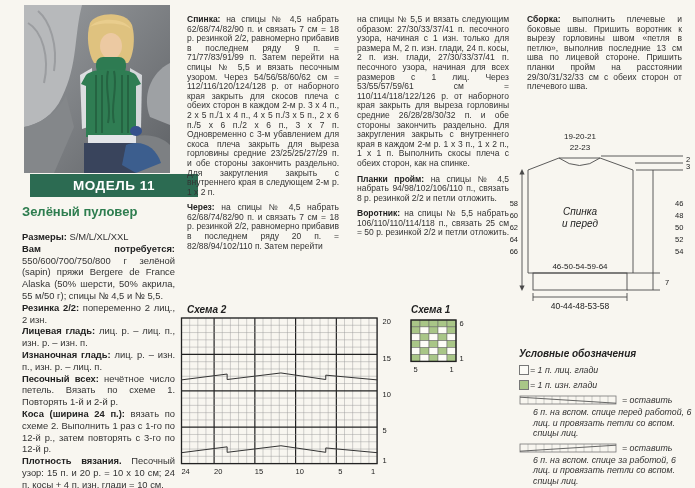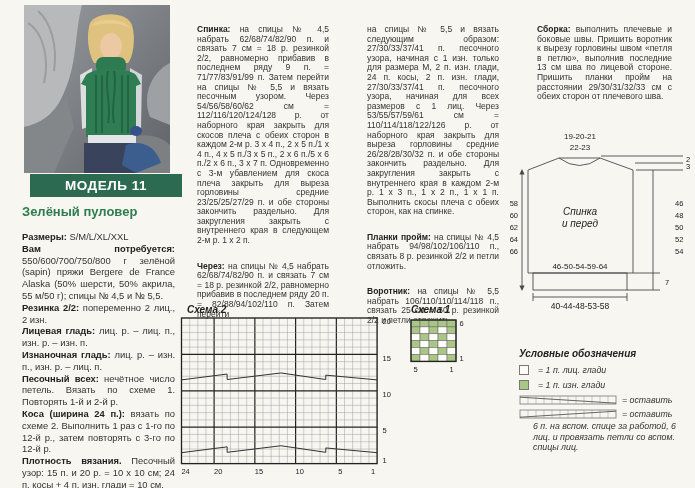--- a/index.html
+++ b/index.html
@@ -1,41 +1,41 @@
 <!DOCTYPE html>
 <html><head>
 <meta charset="utf-8">
 <style>
   html,body{margin:0;padding:0;background:#cfccc4;}
   .page{position:relative;width:695px;height:488px;background:#f8f6f0;
         font-family:"Liberation Sans",sans-serif;color:#333;overflow:hidden;}
   
   .photo{position:absolute;left:24px;top:5px;width:146px;height:168px;}
-  .model-bar{position:absolute;left:30px;top:174px;width:152px;height:23px;
+  .model-bar{position:absolute;left:30px;top:174px;width:168px;height:23px;
              display:flex;align-items:center;justify-content:center;
              color:#fff;font-weight:bold;font-size:13.5px;letter-spacing:.5px;}
   
   .left-col{position:absolute;left:22px;top:204px;width:153px;}
   .left-col h1{margin:0 0 12px 0;font-size:13px;font-weight:bold;}
   .left-col p{margin:0;font-size:9.4px;line-height:11.8px;text-align:justify;}
   
   .icol{position:absolute;top:9px;}
-  .icol p{margin:16px;font-size:8.5px;line-height:9.6px;text-align:justify;}
+  .icol p{margin:6px;font-size:8.5px;line-height:9.6px;text-align:justify;}
   .icol b,.left-col b{color:#222;}
   .c2{left:181px;width:164px;}
   .c3{left:351px;width:164px;}
   .c4{left:521px;width:167px;}
   
   .chart-title{position:absolute;font-size:10px;font-weight:bold;font-style:italic;color:#222;}
   
   .chart-svg{position:absolute;}
   
   .legend{position:absolute;left:519px;top:348px;width:174px;}
   .legend .lg-title{font-size:10px;font-weight:bold;font-style:italic;color:#222;margin-bottom:6px;}
-  .lg-item{display:flex;align-items:center;gap:9px;margin-bottom:5px;}
+  .lg-item{display:flex;align-items:center;gap:1px;margin-bottom:5px;}
   .sq{display:inline-block;width:8px;height:8px;border:1px solid #777;background:#fcfbf6;flex:0 0 auto;}
   .lg-text{font-size:8.8px;font-style:italic;color:#333;}
   .lg-cable{margin:2px 0 4px 0;}
   .lg-cable-head{display:flex;align-items:center;gap:5px;}
   .lg-cable-body{font-size:8.8px;font-style:italic;line-height:10.6px;padding-left:14px;margin-top:2px;text-align:left;}
   svg{display:block;}
 </style>
 </head>
 <body>
 
@@ -268,20 +268,21 @@
             <line x1="57" y1="1" x2="57" y2="9" stroke="#999" stroke-width="0.5"></line>
             <line x1="65" y1="1" x2="65" y2="9" stroke="#999" stroke-width="0.5"></line>
             <line x1="73" y1="1" x2="73" y2="9" stroke="#999" stroke-width="0.5"></line>
             <line x1="81" y1="1" x2="81" y2="9" stroke="#999" stroke-width="0.5"></line>
             <line x1="89" y1="1" x2="89" y2="9" stroke="#999" stroke-width="0.5"></line>
             <rect x="1" y="1" width="96" height="8" fill="none" stroke="#777" stroke-width="0.8"></rect>
             <line x1="1" y1="2.2" x2="97" y2="8.2" stroke="#555" stroke-width="0.9"></line>
           </svg>
         <span class="lg-text">= оставить</span>
       </div>
+      <div class="lg-cable-body">6 п. на вспом. спице перед работой, 6 лиц. и провязать петли со вспом. спицы лиц.</div>
     </div>
     <div class="lg-cable">
       <div class="lg-cable-head">
         <svg id="cable-back-svg" width="98" height="10">
             <line x1="9" y1="1" x2="9" y2="9" stroke="#999" stroke-width="0.5"></line>
             <line x1="17" y1="1" x2="17" y2="9" stroke="#999" stroke-width="0.5"></line>
             <line x1="25" y1="1" x2="25" y2="9" stroke="#999" stroke-width="0.5"></line>
             <line x1="33" y1="1" x2="33" y2="9" stroke="#999" stroke-width="0.5"></line>
             <line x1="41" y1="1" x2="41" y2="9" stroke="#999" stroke-width="0.5"></line>
             <line x1="49" y1="1" x2="49" y2="9" stroke="#999" stroke-width="0.5"></line>

